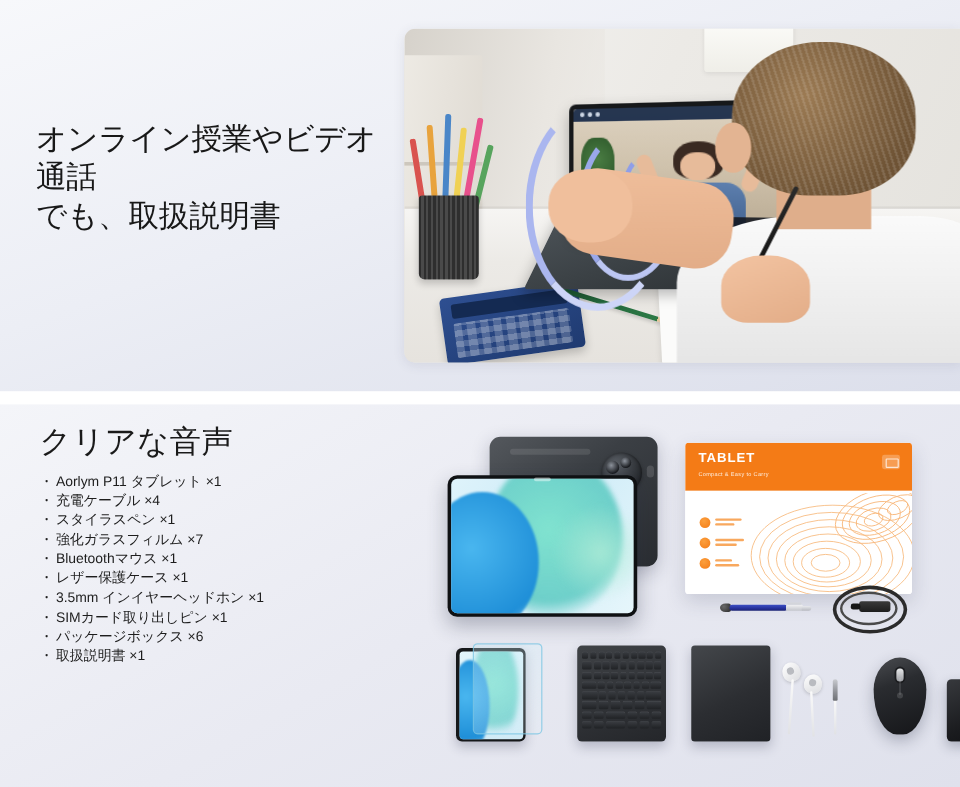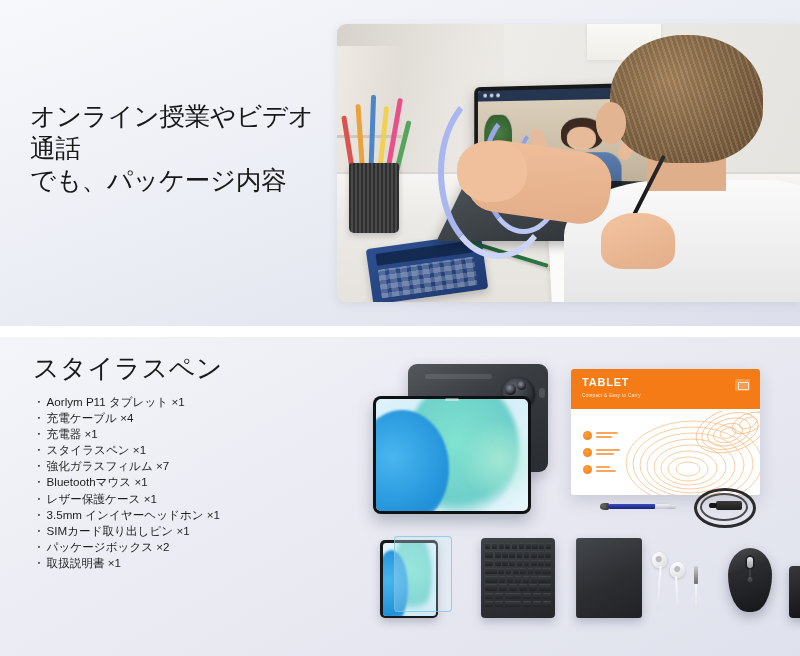--- a/index.html
+++ b/index.html
@@ -272,21 +272,21 @@
 </head>
 <body>
 
 <div class="page">
 
   <section class="hero-section">
 
     <div class="hero-copy">
       <h1 class="hero-title">
         <span>オンライン授業やビデオ通話</span><br>
-        <span>でも、パッケージ内容</span>
+        <span>でも、取扱説明書</span>
       </h1>
     </div>
 
     <div class="hero-photo">
       <div class="hp-wall"></div>
       <div class="hp-wall-shadow"></div>
       <div class="hp-window"></div>
       <div class="hp-shelf"></div>
       <div class="hp-shelf-line"></div>
       <div class="hp-desk"></div>
@@ -361,33 +361,32 @@
         <div class="boy-arm"></div>
         <div class="boy-hand"></div>
         <div class="hp-stylus"></div>
       </div>
       <div class="hp-hand2"></div>
     </div>
   </section>
 
   <section class="pkg-section">
 
-    <h2 class="pkg-title">スタイラスペン</h2>
+    <h2 class="pkg-title">クリアな音声</h2>
 
     <ul class="pkg-list">
       <li><span class="b">・</span><span>Aorlym P11 タブレット ×1</span></li>
       <li><span class="b">・</span><span>充電ケーブル ×4</span></li>
-      <li><span class="b">・</span><span>充電器 ×1</span></li>
       <li><span class="b">・</span><span>スタイラスペン ×1</span></li>
       <li><span class="b">・</span><span>強化ガラスフィルム ×7</span></li>
       <li><span class="b">・</span><span>Bluetoothマウス ×1</span></li>
       <li><span class="b">・</span><span>レザー保護ケース ×1</span></li>
       <li><span class="b">・</span><span>3.5mm インイヤーヘッドホン ×1</span></li>
       <li><span class="b">・</span><span>SIMカード取り出しピン ×1</span></li>
-      <li><span class="b">・</span><span>パッケージボックス ×2</span></li>
+      <li><span class="b">・</span><span>パッケージボックス ×6</span></li>
       <li><span class="b">・</span><span>取扱説明書 ×1</span></li>
     </ul>
   </section>
 
   <div class="tablet-back">
     <div class="tb-speaker"></div>
     <div class="tb-cam">
       <span class="tb-lens" style="left:4px;top:7px;"></span>
       <span class="tb-lens" style="left:16px;top:4px;width:9px;height:9px;"></span>
       <span class="tb-lens" style="left:9px;top:19px;width:8px;height:8px;"></span>

